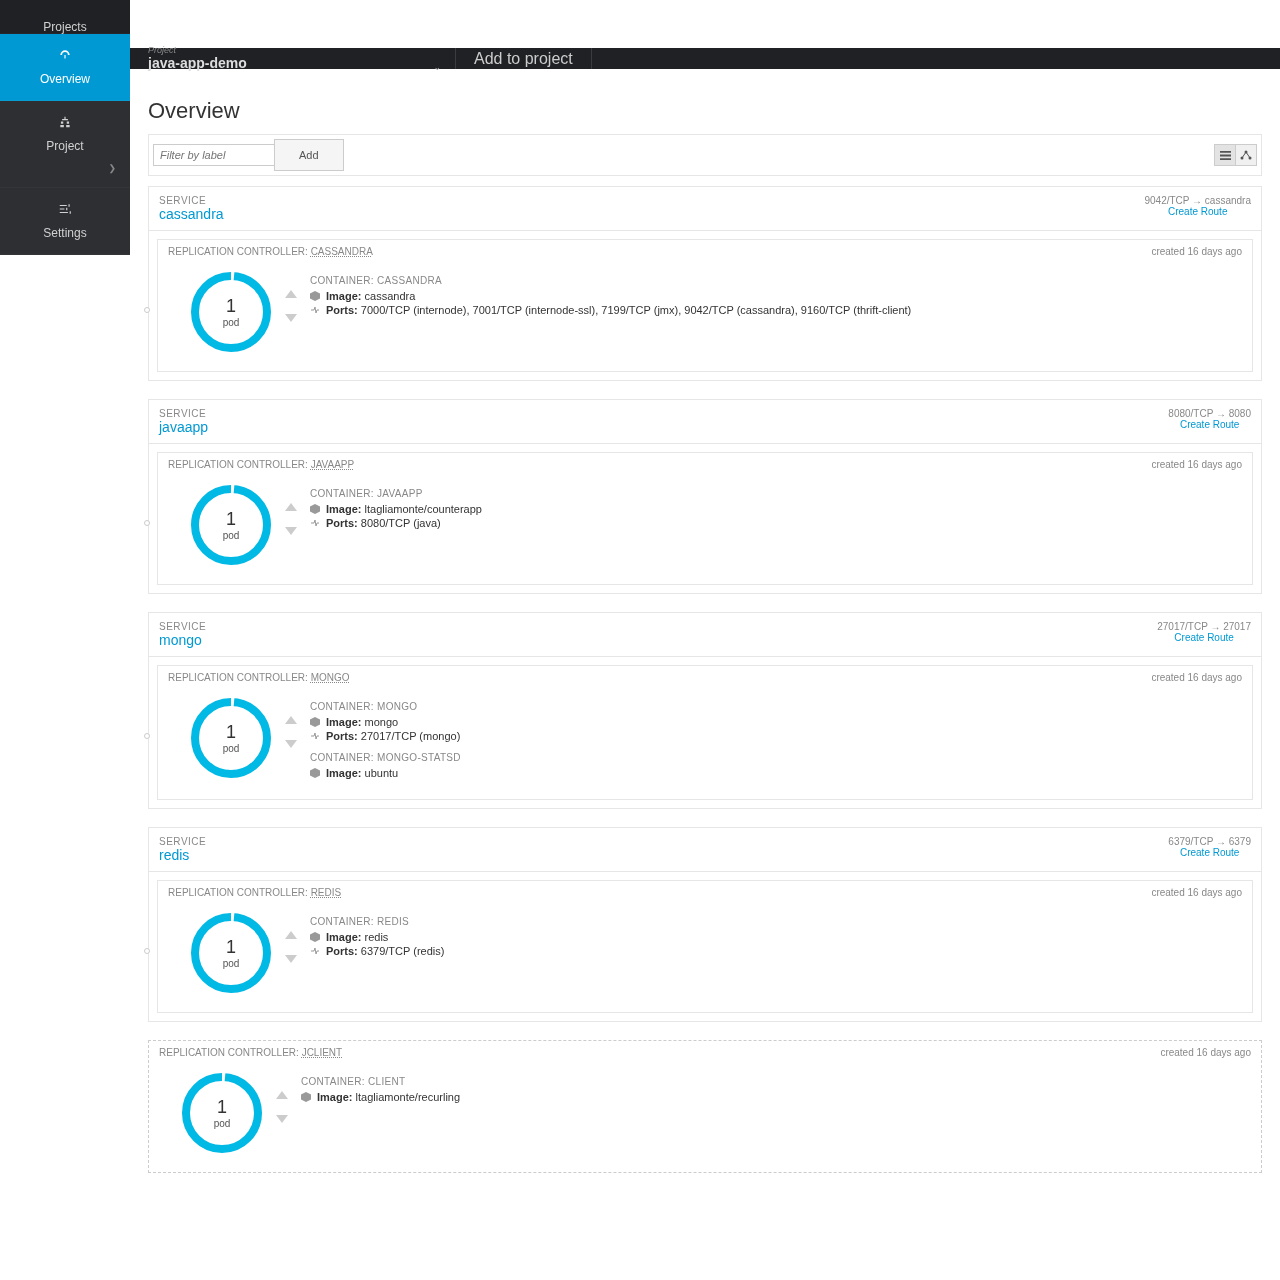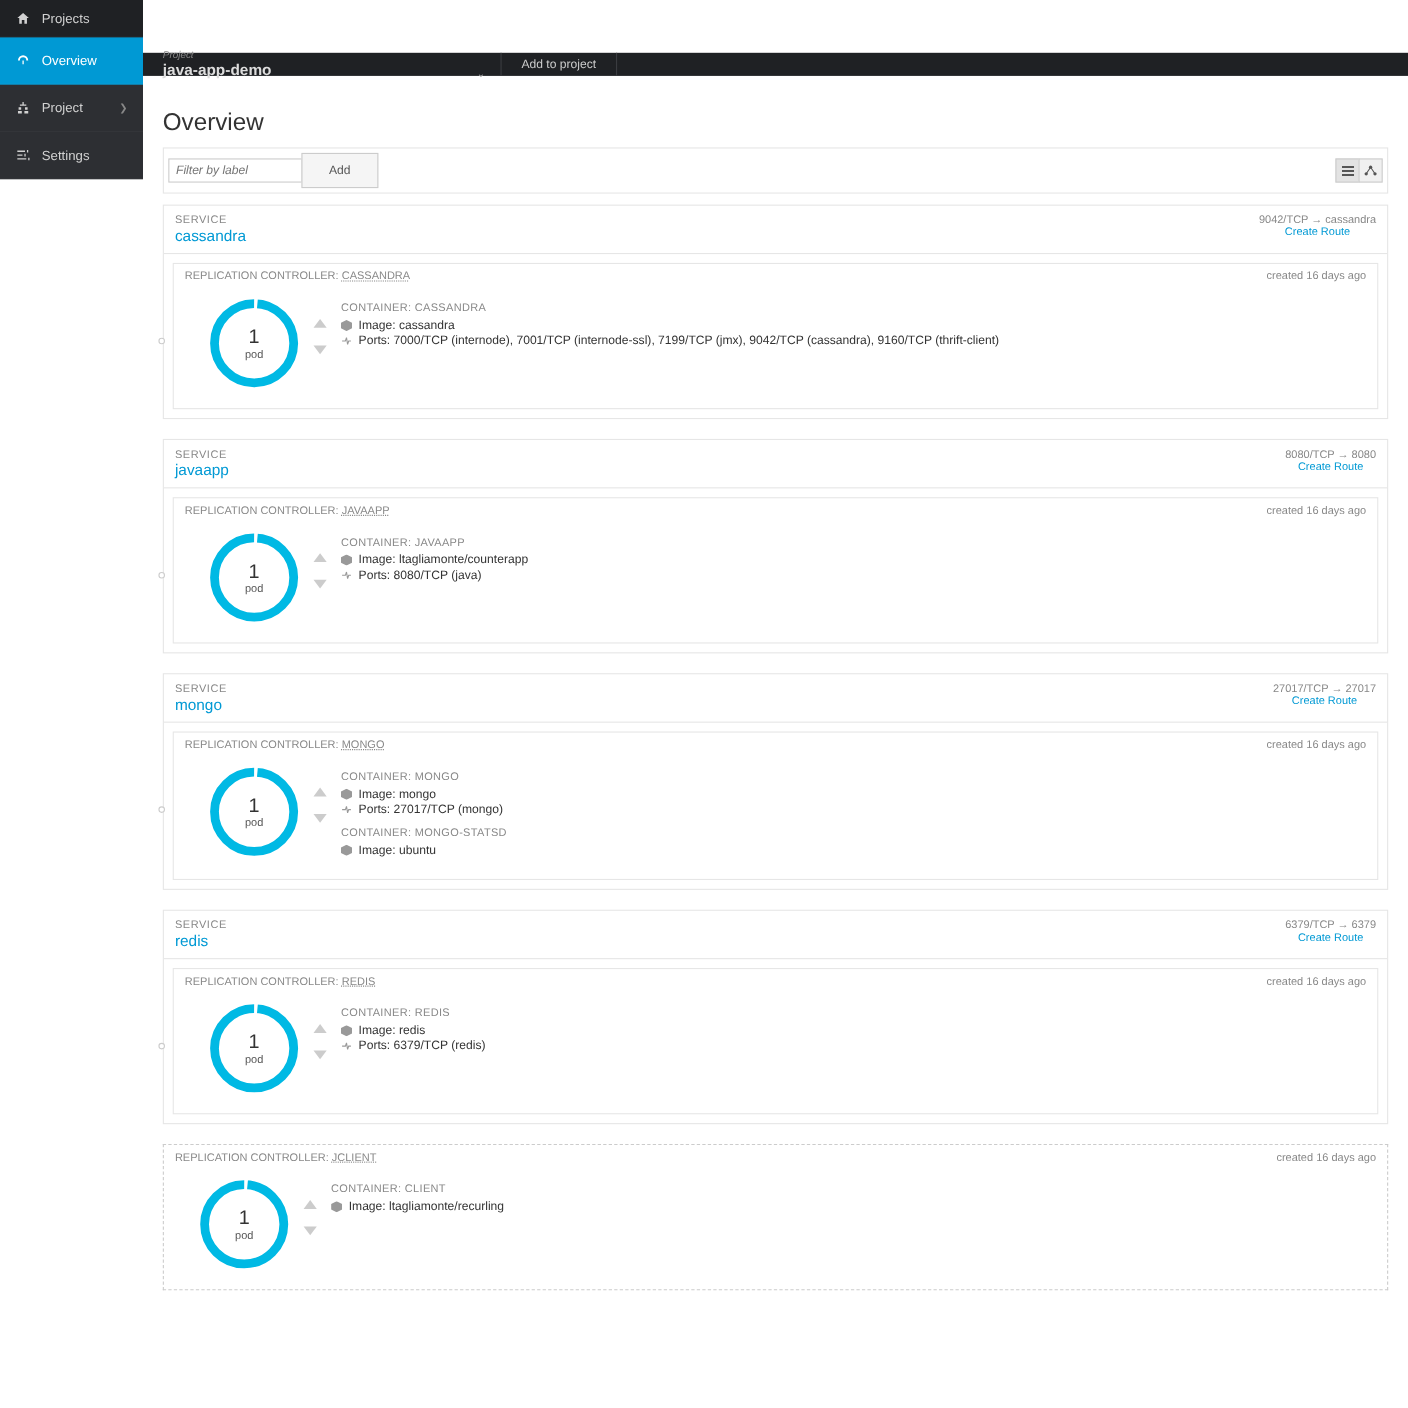--- a/index.html
+++ b/index.html
@@ -1,30 +1,30 @@
 <!DOCTYPE html>
 <html><head>
 <meta charset="utf-8">
 <style>
 * { box-sizing: border-box; margin: 0; padding: 0; }
 body { font-family: "Helvetica Neue", Arial, sans-serif; font-size: 12px; background: #fff; width: 1280px; height: 1280px; overflow: hidden; color: #333; }
 .root { position: absolute; top: 48px; left: 0; right: 0; bottom: 0; display: flex; }
 .sidebar { width: 130px; background: #2d2f33; color: #d1d1d1; display: flex; flex-direction: column; }
-.side-item { display: flex; align-items: center; gap: 10px; padding: 14px 14px; font-size: 12px; cursor: pointer; border-bottom: 1px solid rgba(255,255,255,0.03); position: relative; }
+.side-item { display: flex; align-items: center; gap: 10px; padding: 14px 14px; font-size: 12px; cursor: pointer; border-bottom: 1px solid rgba(255,255,255,0.03); position: relative; flex-direction: column; }
 .side-item.top { background: #1f2124; height: 34px; padding: 10px 14px; }
 .side-item.active { background: #0099d4; color: #fff; }
 .side-item .chev { margin-left: auto; color: #888; font-size: 9px; }
 .side-item svg { width: 14px; height: 14px; fill: currentColor; }
 
 .topbar { position: absolute; top: 48px; left: 130px; right: 0; height: 21px; background: #1f2124; display: flex; align-items: stretch; color: #ccc; }
 .project-sel { border-right: 1px solid #3a3c40; padding: 3px 18px; width: 326px; display: flex; flex-direction: column; justify-content: center; position: relative; cursor: pointer; }
 .project-sel .lbl { font-size: 9px; color: #888; line-height: 1; font-style: italic; }
 .project-sel .val { font-size: 14px; color: #ddd; font-weight: 700; }
 .project-sel .caret { position: absolute; right: 14px; top: 14px; font-size: 9px; color: #aaa; }
-.add-proj { border-right: 1px solid #3a3c40; display: flex; align-items: center; padding: 0 18px; font-size: 11px; color: #ccc; cursor: pointer; }
+.add-proj { border-right: 1px solid #3a3c40; display: flex; align-items: center; padding: 0 18px; font-size: 16px; color: #ccc; cursor: pointer; }
 
 .content { flex: 1; background: #fff; padding: 0; overflow-y: auto; margin-top: 34px; height: calc(1232px - 34px); }
 .chead { padding: 16px 18px 10px 18px; font-size: 22px; font-weight: 300; color: #333; }
 .toolbar-row { margin: 0 18px 10px 18px; border: 1px solid #e6e6e6; background: #fff; display: flex; align-items: center; padding: 4px; }
 .filter-input { height: 22px; border: 1px solid #ccc; font-size: 11px; padding: 0 6px; width: 122px; font-style: italic; color: #888; }
 .add-btn { height: 32px; border: 1px solid #ccc; background: #f5f5f5; font-size: 11px; padding: 0 24px; margin-left: -1px; color: #555; cursor: pointer; }
 .tool-right { margin-left: auto; display: flex; }
 .view-btn { width: 22px; height: 22px; border: 1px solid #ccc; background: #f0f0f0; display: flex; align-items: center; justify-content: center; margin-left: -1px; cursor: pointer; }
 .view-btn.active { background: #e3e3e3; }
 
@@ -48,21 +48,21 @@
 .donut .ring { fill: none; stroke: #00b9e4; stroke-width: 8; }
 .donut .gap { fill: none; stroke: #fff; stroke-width: 10; }
 .donut .center { position: absolute; inset: 0; display: flex; flex-direction: column; align-items: center; justify-content: center; }
 .donut .count { font-size: 18px; color: #333; font-weight: 300; }
 .donut .pod { font-size: 10px; color: #555; }
 .scalers { display: flex; flex-direction: column; gap: 6px; justify-content: center; margin-top: 14px; }
 .scalers .sc { width: 18px; height: 18px; color: #bbb; cursor: pointer; display:flex; align-items:center; justify-content:center;}
 .container-col { flex: 1; padding-top: 4px; }
 .cont-label { font-size: 10px; color: #888; margin-bottom: 4px; letter-spacing: 0.3px; }
 .cont-row { font-size: 11px; color: #333; display: flex; align-items: center; gap: 6px; margin-bottom: 2px; }
-.cont-row .k { font-weight: 400; }
+.cont-row .k { font-weight: 700; }
 .cont-row .ico { width: 10px; height: 10px; color: #888; display:inline-flex; }
 .cont-sec + .cont-sec { margin-top: 10px; }
 
 .tile.standalone { border: 1px dashed #ccc; }
 .tile.standalone .rc-block { border: none; margin: 0; }
 </style>
 </head>
 <body>
 
 <div class="sidebar">

